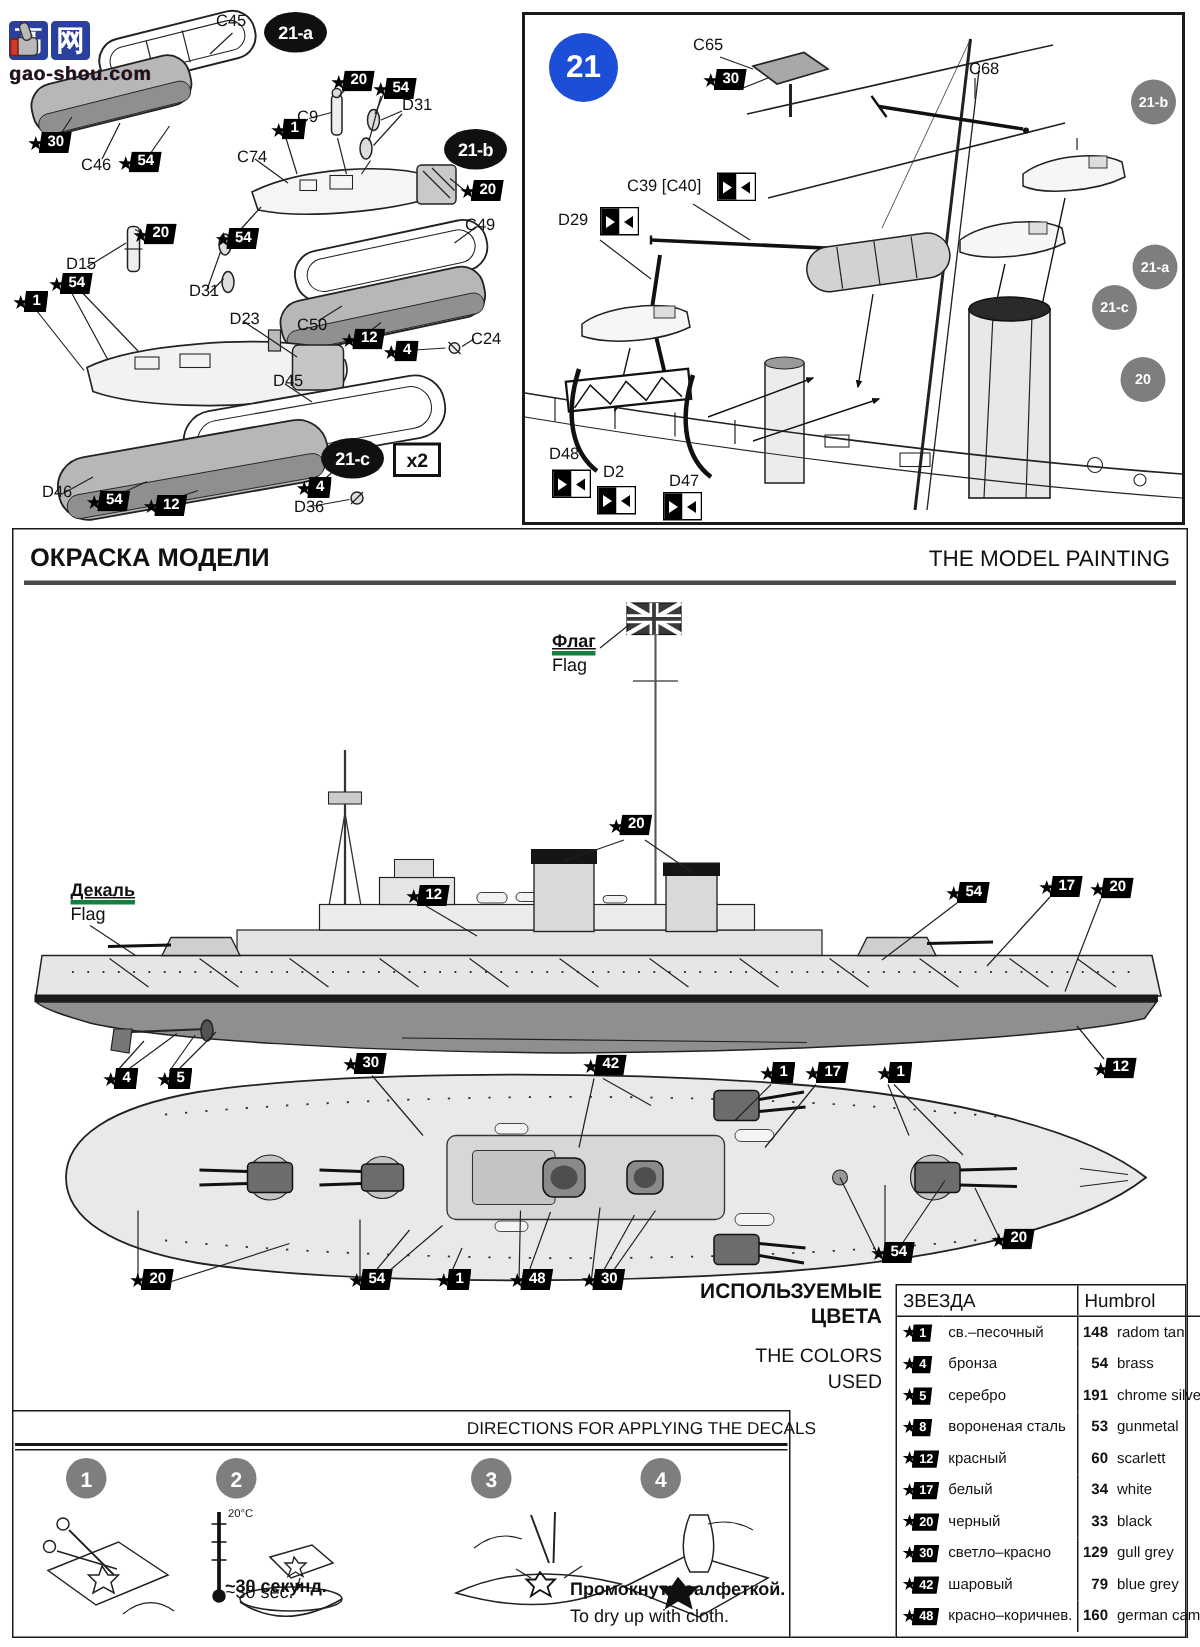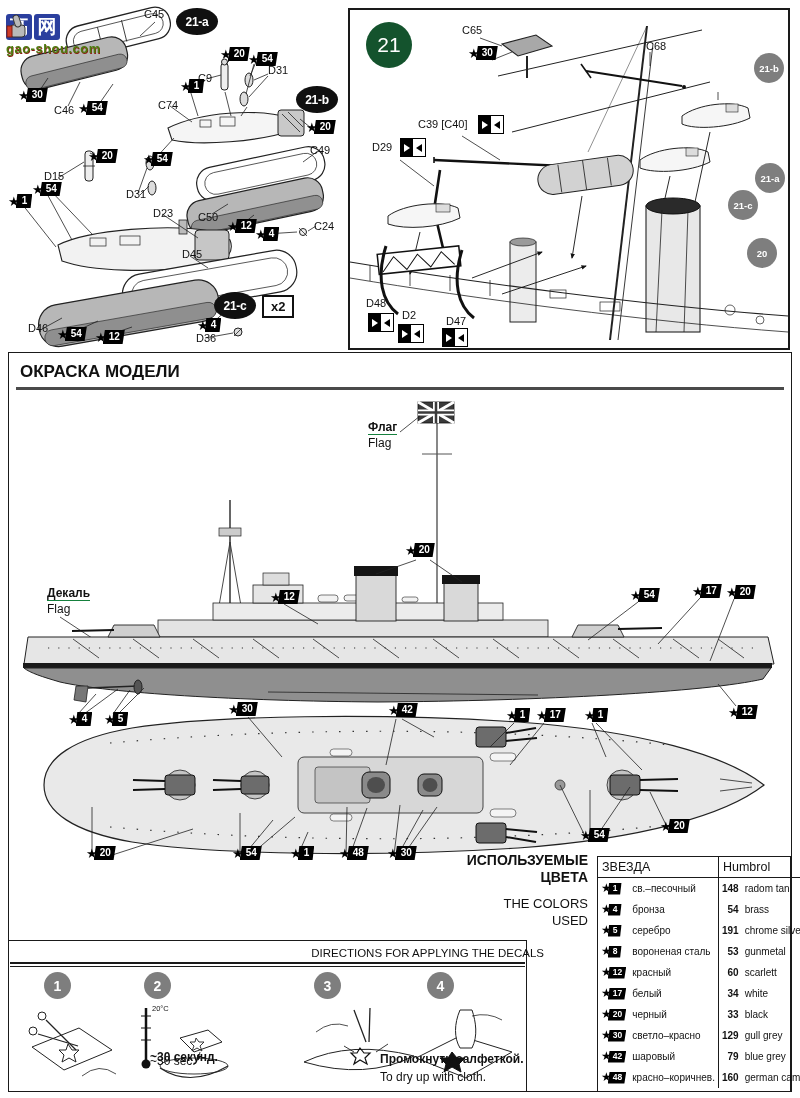--- a/index.html
+++ b/index.html
@@ -8,37 +8,37 @@
   .panel{position:absolute;border:2px solid #1a1a1a;background:#fff;box-sizing:border-box;}
   .plabel{position:absolute;font-size:11px;color:#111;white-space:nowrap;}
   
   .co{position:absolute;display:inline-flex;align-items:center;height:14px;white-space:nowrap;}
   .co-star{color:#000;font-size:13px;line-height:13px;margin-right:-4px;z-index:2;}
   .co-num{background:#000;color:#fff;font-weight:bold;font-size:10px;line-height:13px;
           padding:0 5px 1px 6px;clip-path:polygon(10% 0,100% 0,90% 100%,0 100%);}
   
   .bbadge{position:absolute;background:#101010;color:#fff;font-weight:bold;font-size:12px;
           width:42px;height:27px;border-radius:50%;display:flex;align-items:center;justify-content:center;letter-spacing:-0.3px;}
-  .bigbadge{position:absolute;background:#14532d;color:#fff;font-weight:normal;font-size:21px;
+  .bigbadge{position:absolute;background:#1d4ed8;color:#fff;font-weight:bold;font-size:21px;
           width:46px;height:46px;border-radius:50%;display:flex;align-items:center;justify-content:center;}
   .gbadge{position:absolute;background:#7e7e7e;color:#fff;font-weight:bold;font-size:9.5px;
           width:30px;height:30px;border-radius:50%;display:flex;align-items:center;justify-content:center;}
   .xbox{position:absolute;border:2px solid #111;background:#fff;font-weight:bold;font-size:13px;
         padding:2px 7px;line-height:15px;}
   
   .mirror{position:absolute;width:24px;height:17px;border:1.5px solid #000;display:flex;box-sizing:content-box;background:#fff;}
   .mirror .mL{width:12px;background:#000;display:flex;align-items:center;justify-content:center;}
   .mirror .mR{width:12px;background:#fff;display:flex;align-items:center;justify-content:center;}
   .tri-r{width:0;height:0;border-left:6px solid #fff;border-top:4px solid transparent;border-bottom:4px solid transparent;}
   .tri-l{width:0;height:0;border-right:6px solid #000;border-top:4px solid transparent;border-bottom:4px solid transparent;}
   
   .h-ru{position:absolute;font-weight:bold;font-size:17px;}
   .h-en{position:absolute;font-size:15px;text-align:right;}
   .rule{position:absolute;background:#4a4a4a;height:2.5px;}
-  .lbl-ru{position:absolute;font-weight:bold;font-size:12px;border-bottom:1px solid #15803d;padding-bottom:0px;}
+  .lbl-ru{position:absolute;font-weight:bold;font-size:12px;border-bottom:3px solid #15803d;padding-bottom:0px;text-decoration:underline;}
   .lbl-en{position:absolute;font-size:12px;}
   
   .used{position:absolute;text-align:right;line-height:17px;}
   .used .b{font-weight:bold;font-size:14px;}
   .used .r{font-size:13px;}
   
   #ctab{position:absolute;border:1.5px solid #1a1a1a;background:#fff;}
   #ctab table{border-collapse:collapse;width:100%;}
   #ctab th{font-size:12.5px;font-weight:normal;text-align:left;border-bottom:1.5px solid #1a1a1a;padding:2px 4px;height:16px;}
   #ctab td{font-size:10px;padding:0 3px;height:21px;vertical-align:middle;white-space:nowrap;}
@@ -55,21 +55,21 @@
   .stepc{position:absolute;background:#7e7e7e;color:#fff;font-weight:bold;font-size:14px;
          width:27px;height:27px;border-radius:50%;display:flex;align-items:center;justify-content:center;}
   .cap-b{position:absolute;font-weight:bold;font-size:12px;white-space:nowrap;}
   .cap-r{position:absolute;font-size:12px;white-space:nowrap;}
   .tiny{position:absolute;font-size:7.5px;}
   
   #wm{position:absolute;left:6px;top:14px;z-index:5;}
   #wm .row{display:flex;align-items:center;gap:2px;}
   #wm .box{width:26px;height:26px;background:#2b3f9e;color:#fff;font-weight:bold;font-size:19px;
            display:flex;align-items:center;justify-content:center;border-radius:3px;}
-  #wm .site{font-weight:bold;font-size:13px;color:#4d7c0f;letter-spacing:0.5px;margin-top:1px;
+  #wm .site{font-weight:bold;font-size:13px;color:#0f172a;letter-spacing:0.5px;margin-top:1px;
             text-shadow:0.5px 0.5px 0 #8a1c10;}
   svg{position:absolute;overflow:visible;}
   .thin{stroke:#222;stroke-width:0.8;fill:none;}
 </style>
 </head>
 <body>
 
 <div id="sheet">
 
   <div id="wm">
@@ -441,20 +441,21 @@
     </div>
   <div class="gbadge" style="left:728px;top:190px">
       <span>21-c</span>
     </div>
   <div class="gbadge" style="left:747px;top:238px">
       <span>20</span>
     </div>
 
   <div class="panel" style="left:8px;top:352px;width:784px;height:740px;border-width:1.5px"></div>
   <div class="h-ru" style="left:20px;top:362px">ОКРАСКА МОДЕЛИ</div>
+  <div class="h-en" style="left:480px;top:364px;width:300px">THE MODEL PAINTING</div>
   <div class="rule" style="left:16px;top:387px;width:768px"></div>
 
   <div class="lbl-ru" style="left:368px;top:420px">Флаг</div>
   <div class="lbl-en" style="left:368px;top:436px">Flag</div>
   <div class="lbl-ru" style="left:47px;top:586px">Декаль</div>
   <div class="lbl-en" style="left:47px;top:602px">Flag</div>
 
   <svg width="770" height="330" style="left:18px;top:392px" viewBox="0 0 770 330">
     <line x1="419" y1="20" x2="419" y2="235" stroke="#555" stroke-width="1.4"></line>
     <line x1="404" y1="62" x2="434" y2="62" stroke="#555" stroke-width="1"></line>

